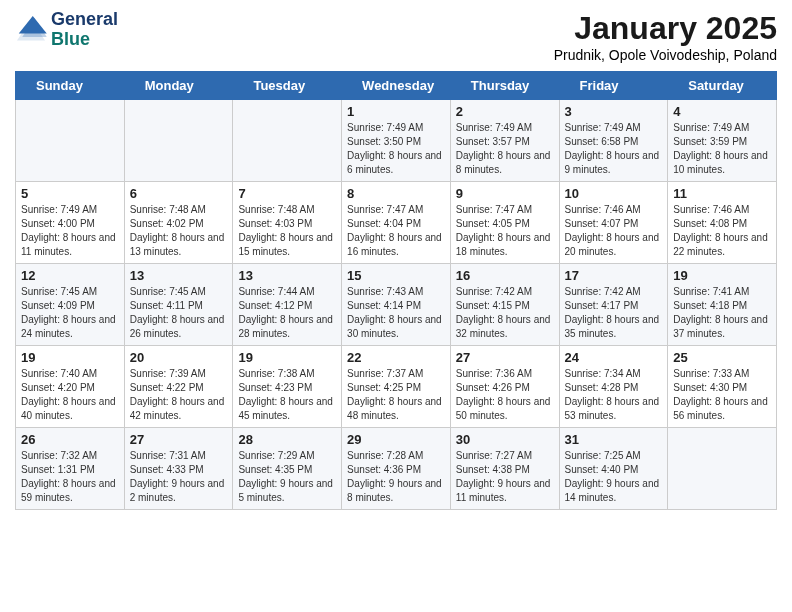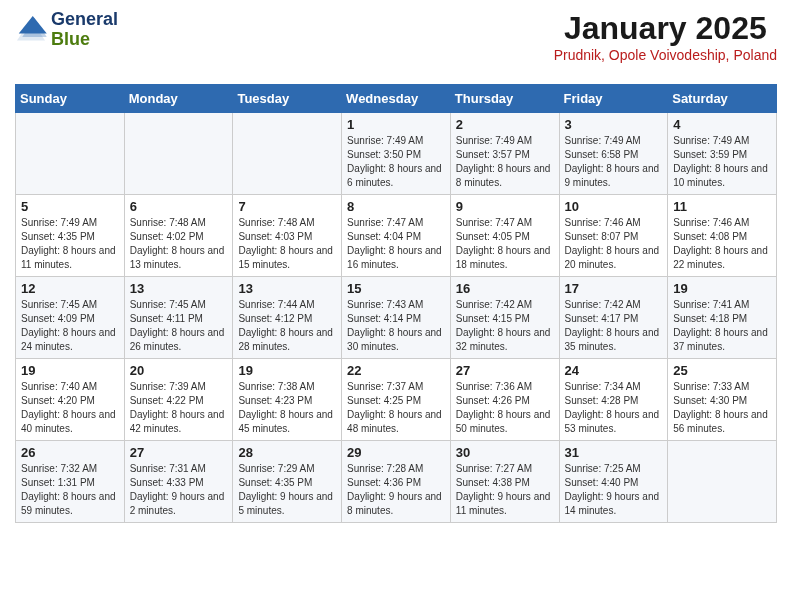--- a/index.html
+++ b/index.html
@@ -7,64 +7,63 @@
       font-family: Arial, sans-serif;
       background: #fff;
       width: 792px;
       min-height: 612px;
       padding: 10px 15px;
     }
     .header {
       display: flex;
       align-items: flex-start;
       justify-content: space-between;
-      margin-bottom: 21px;
+      margin-bottom: 8px;
     }
     .logo {
       display: flex;
       align-items: center;
       gap: 4px;
     }
     .logo-text {
       font-size: 18px;
       font-weight: bold;
       color: #1a3a6b;
       line-height: 1.1;
     }
     .logo-text span {
-      color: #4d7c0f;
+      color: #0f766e;
     }
     .logo-icon {
       width: 32px;
       height: 28px;
     }
     .title-block {
       text-align: right;
     }
     .month-title {
       font-size: 32px;
       font-weight: bold;
       color: #1a1a1a;
-      text-align: center;
     }
     .subtitle {
       font-size: 14px;
-      color: #b91c1c;
+      color: #000000;
     }
     table {
       width: 100%;
       border-collapse: collapse;
       table-layout: fixed;
     }
     thead tr {
       background-color: #2e6ab0;
       color: white;
     }
     thead th {
-      padding: 6px 4px;
+      padding: 6px 20px;
       font-size: 13px;
       font-weight: bold;
       text-align: left;
       border: 1px solid #2e6ab0;
     }
     tbody tr {
       vertical-align: top;
     }
     tbody td {
       border: 1px solid #ccc;
@@ -152,21 +151,21 @@
           <span class="day-num">4</span>
           <div class="day-info">Sunrise: 7:49 AM
 Sunset: 3:59 PM
 Daylight: 8 hours and 10 minutes.</div>
         </td>
       </tr>
       <tr>
         <td>
           <span class="day-num">5</span>
           <div class="day-info">Sunrise: 7:49 AM
-Sunset: 4:35 PM
+Sunset: 4:00 PM
 Daylight: 8 hours and 11 minutes.</div>
         </td>
         <td>
           <span class="day-num">6</span>
           <div class="day-info">Sunrise: 7:48 AM
 Sunset: 4:02 PM
 Daylight: 8 hours and 13 minutes.</div>
         </td>
         <td>
           <span class="day-num">7</span>
@@ -182,21 +181,21 @@
         </td>
         <td>
           <span class="day-num">9</span>
           <div class="day-info">Sunrise: 7:47 AM
 Sunset: 4:05 PM
 Daylight: 8 hours and 18 minutes.</div>
         </td>
         <td>
           <span class="day-num">10</span>
           <div class="day-info">Sunrise: 7:46 AM
-Sunset: 8:07 PM
+Sunset: 4:07 PM
 Daylight: 8 hours and 20 minutes.</div>
         </td>
         <td>
           <span class="day-num">11</span>
           <div class="day-info">Sunrise: 7:46 AM
 Sunset: 4:08 PM
 Daylight: 8 hours and 22 minutes.</div>
         </td>
       </tr>
       <tr>

